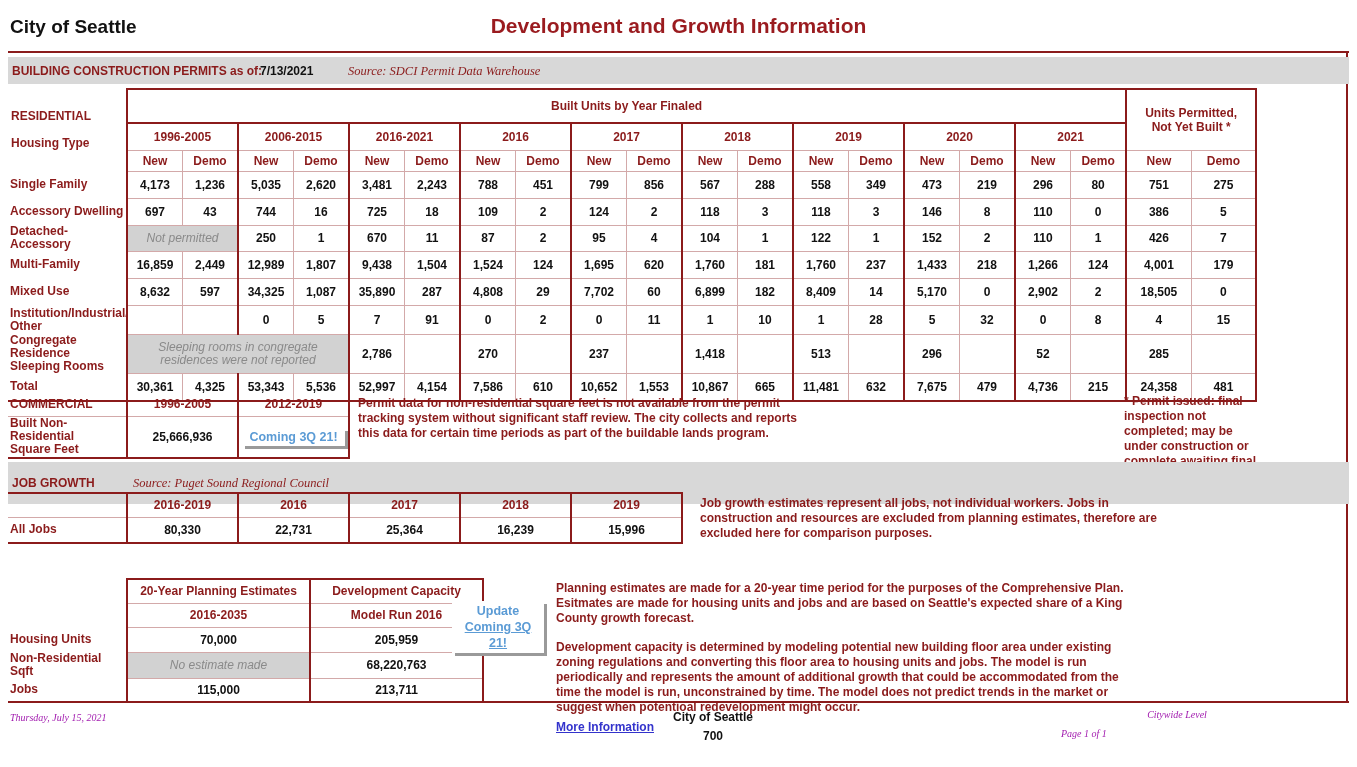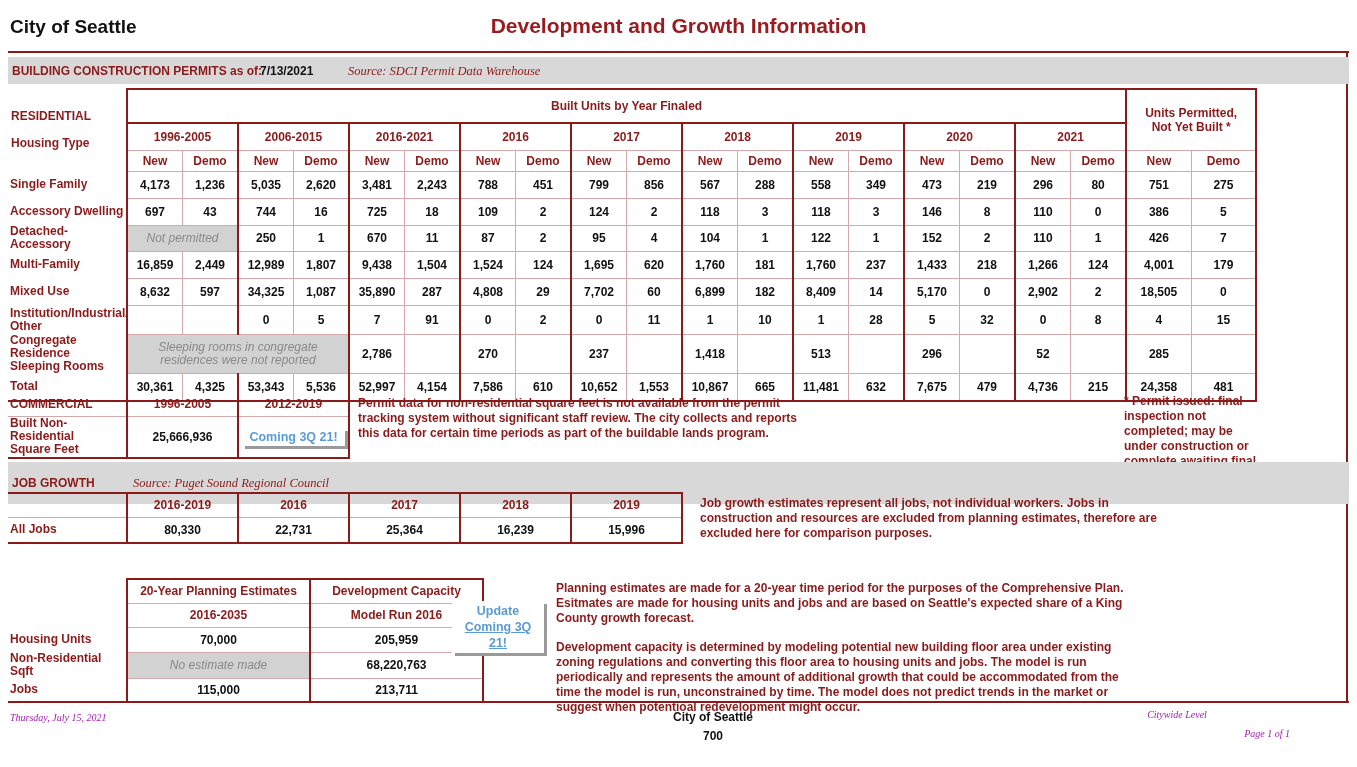--- a/index.html
+++ b/index.html
@@ -394,22 +394,23 @@
       <td class="num hdiv pr bbh">213,711</td>
     </tr>
     </tbody>
   </table>
 
   <span class="abs coming" style="left:452px;top:601px;width:92px;text-align:center;line-height:16px"><span>Update</span><br><span class="u">Coming 3Q 21!</span></span>
 
   <div class="abs" style="left:556px;top:581px;width:588px">
     <div class="note">Planning estimates are made for a 20-year time period for the purposes of the Comprehensive Plan.  Esitmates are made for housing units and jobs and are based on Seattle's expected share of a King County growth forecast.</div>
     <div class="note" style="margin-top:14px">Development capacity is determined by modeling potential new building floor area under existing zoning regulations and converting this floor area to housing units and jobs.  The model is run periodically and represents the amount of additional growth that could be accommodated from the time the model is run, unconstrained by time.  The model does not predict trends in the market or suggest when potentioal redevelopment might occur.</div>
+    <div style="margin-top:2px"><span class="link">More Information</span></div>
   </div>
 
   <div class="abs hline" style="top:701px"></div>
   <div class="abs ftr-serif" style="left:10px;top:712px">Thursday, July 15, 2021</div>
   <div class="abs ftr-bold" style="left:563px;top:710px;width:300px">City of Seattle</div>
   <div class="abs ftr-bold" style="left:563px;top:729px;width:300px">700</div>
   <div class="abs ftr-serif" style="right:80px;top:709px;width:200px;text-align:center">Citywide Level</div>
-  <div class="abs ftr-serif" style="right:67px;top:728px;width:200px;text-align:right">Page 1 of 1</div>
+  <div class="abs ftr-serif" style="right:96px;top:728px;width:200px;text-align:left">Page 1 of 1</div>
 
 </div>
 
 </body></html>

